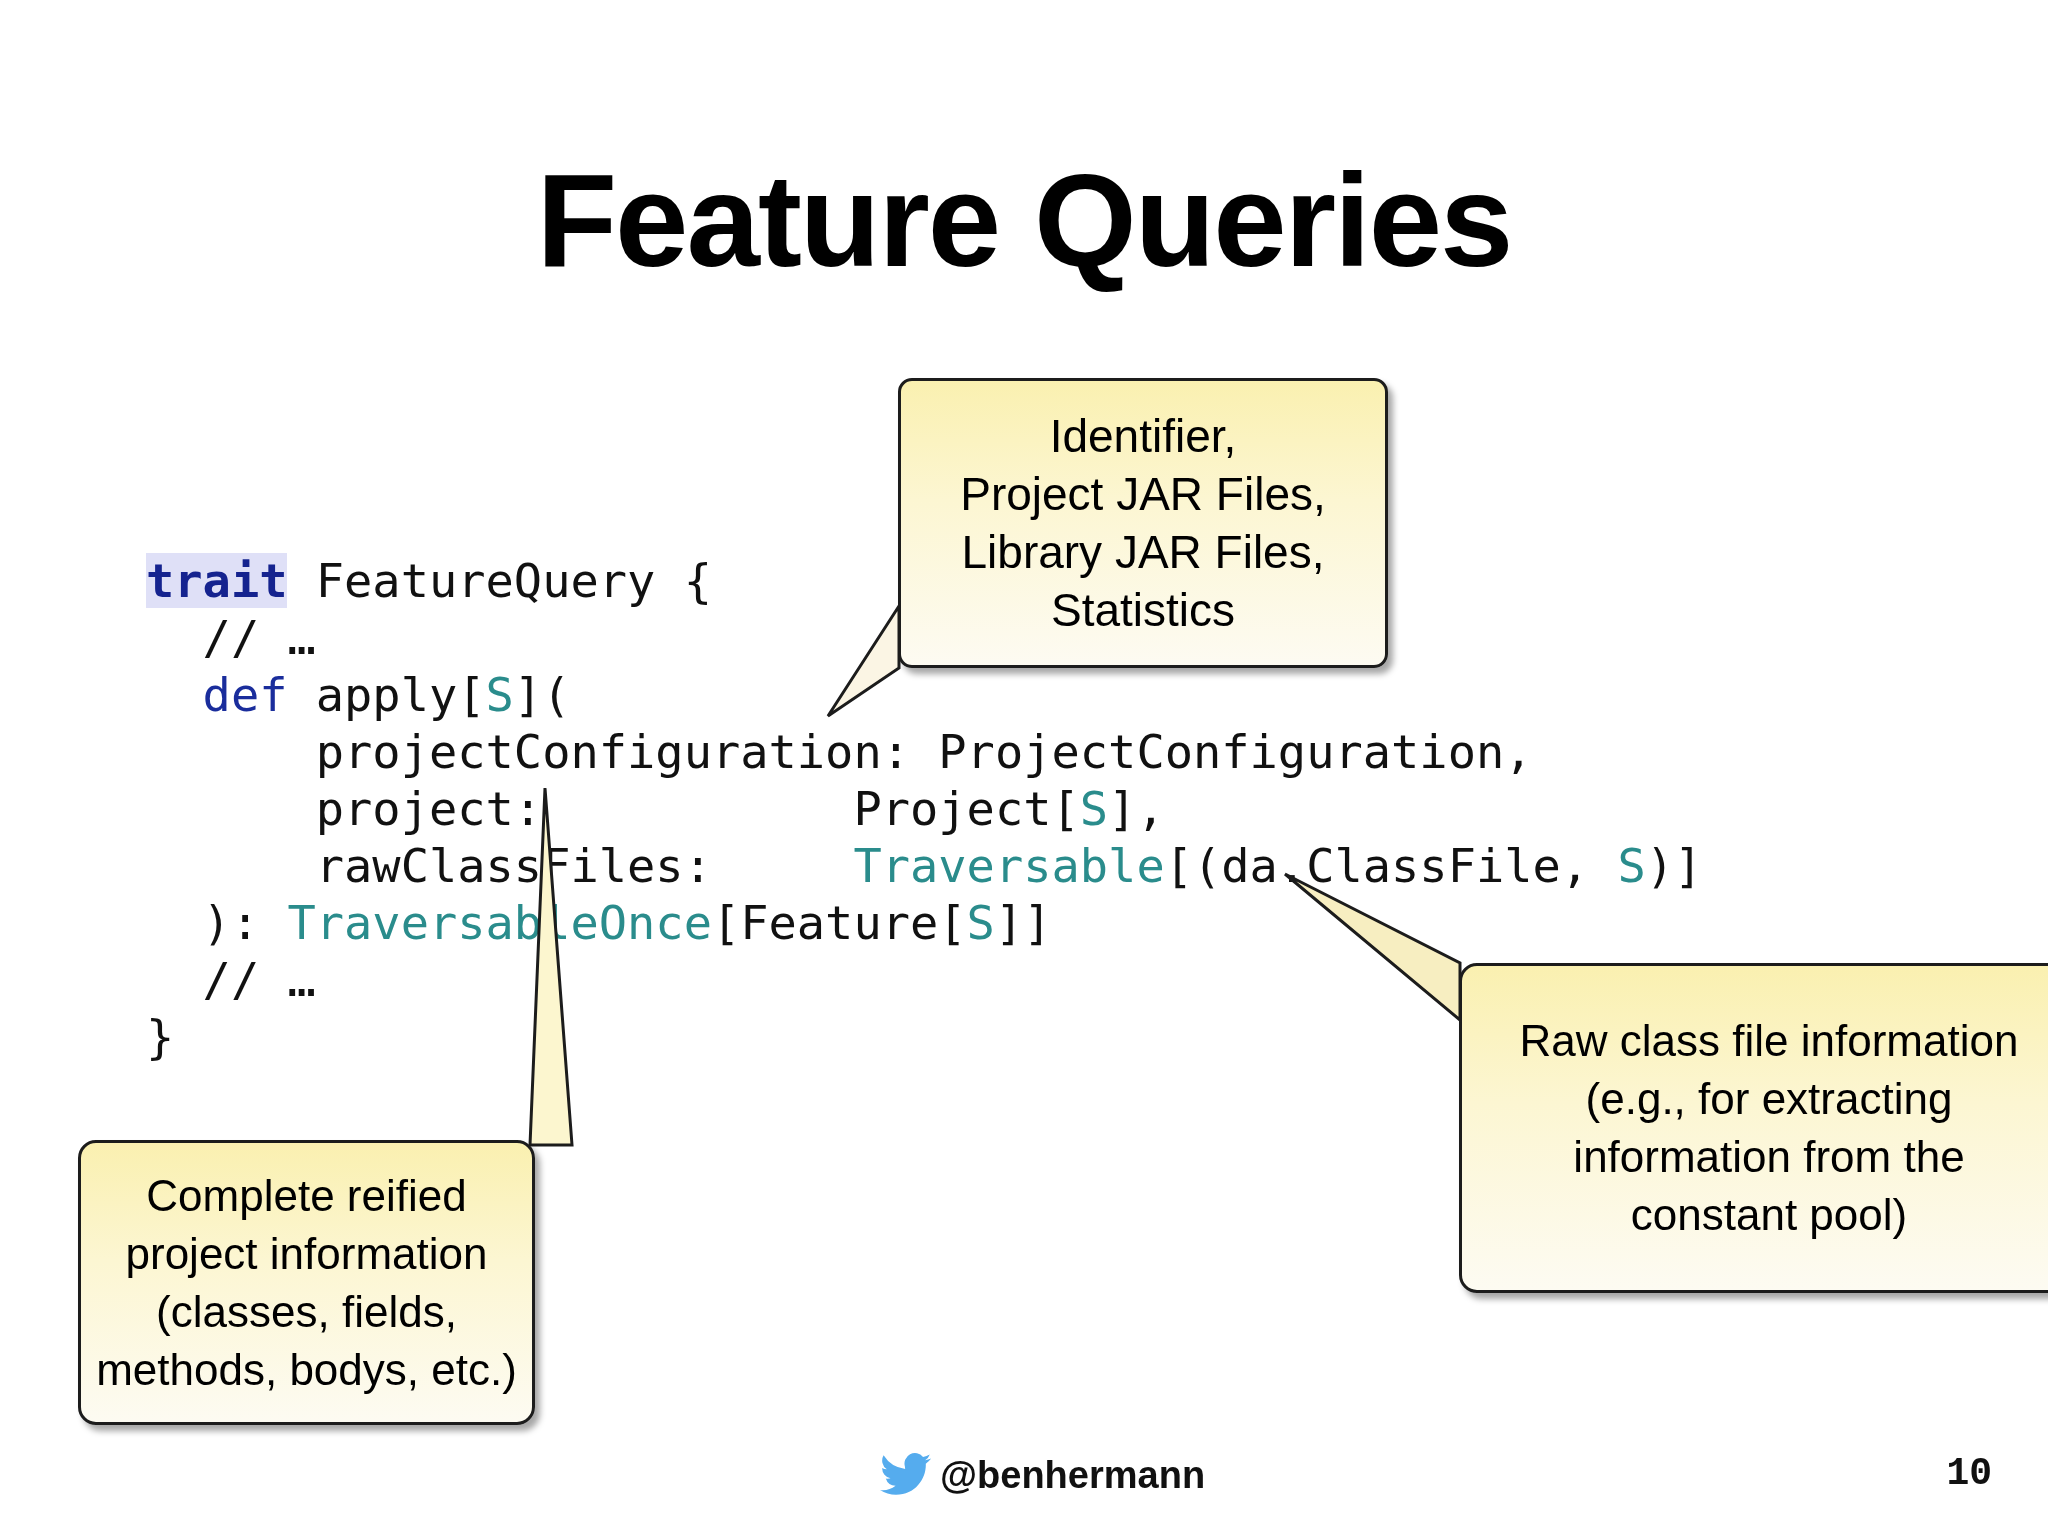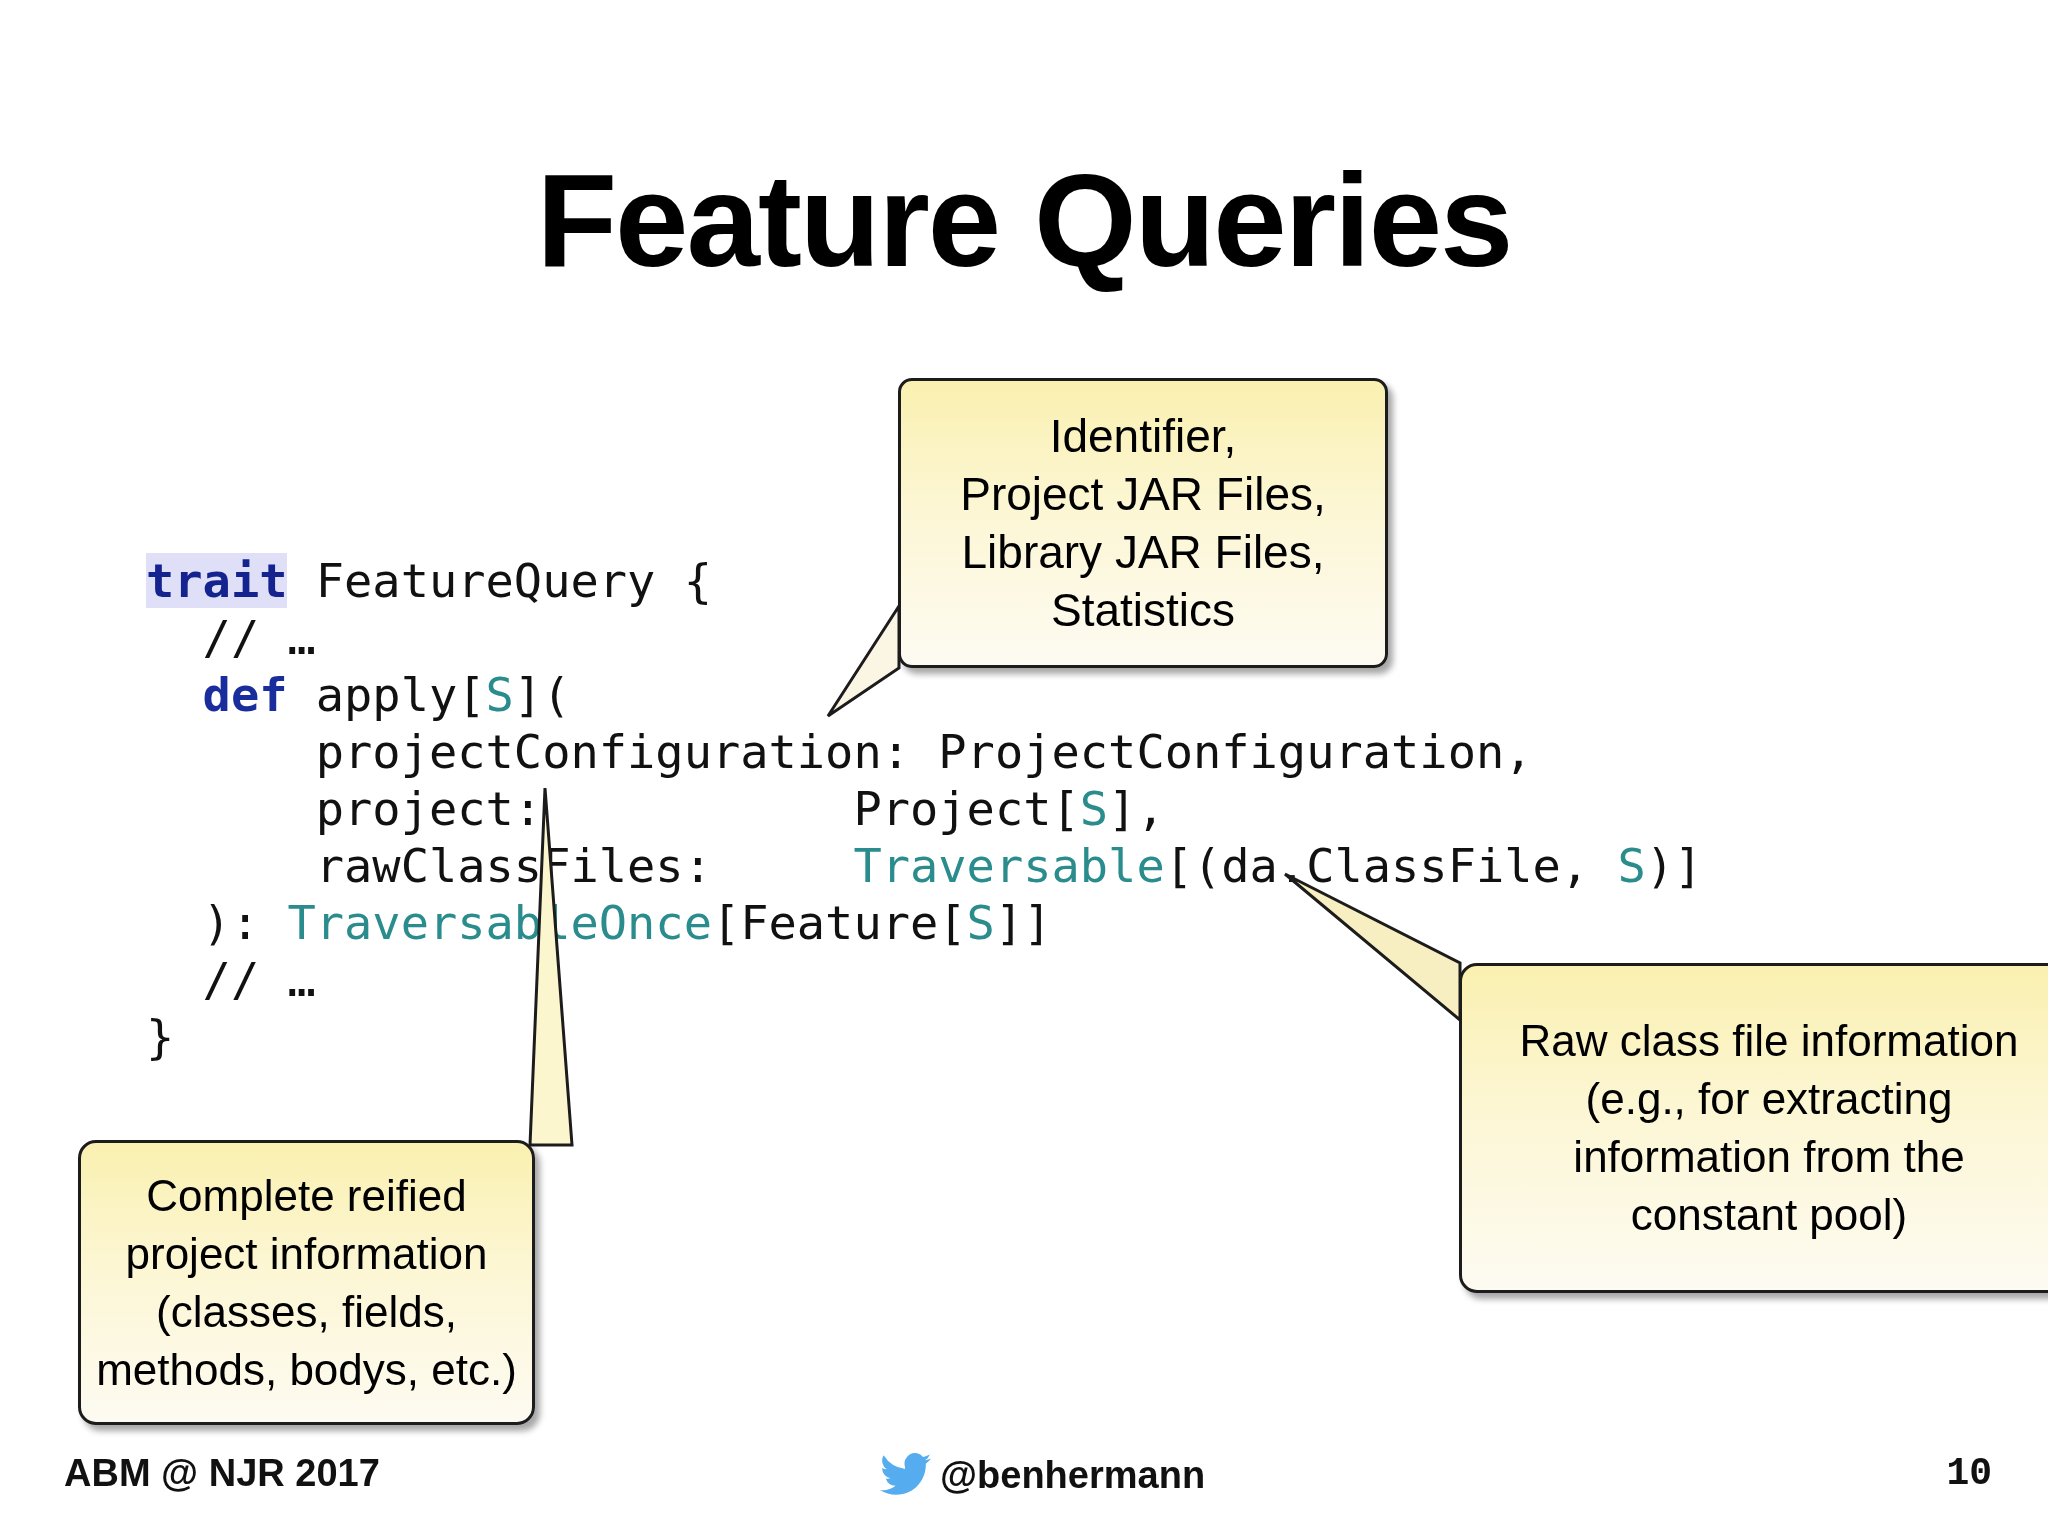--- a/index.html
+++ b/index.html
@@ -42,21 +42,21 @@
     font-family: "DejaVu Sans Mono", monospace;
     font-size: 47px;
     line-height: 57px;
     color: #111111;
     white-space: pre;
     letter-spacing: 0px;
   }
   .code-line { white-space: pre; }
   .kw {
     color: #1a2d9c;
-    font-weight: bold;
+    font-weight: normal;
   }
   .kw-hl {
     color: #15238f;
     font-weight: bold;
     background: #dfe0f7;
   }
   .tp { color: #2a8c8c; }
   .pl { color: #111111; text-align: right; }
 
   
@@ -179,21 +179,20 @@
   </div>
 
   <div id="callout-right" class="callout">
     <div class="ctext">Raw class file information<br>(e.g., for extracting<br>information from the<br>constant pool)</div>
   </div>
 
   <div id="callout-left" class="callout">
     <div class="ctext">Complete reified<br>project information<br>(classes, fields,<br>methods, bodys, etc.)</div>
   </div>
 
-  <div id="footer-left">ABM @ NJR 2017</div>
 
   <div id="footer-center">
     <svg width="52" height="44" viewBox="0 0 24 20">
       <path d="M23.6 2.4c-.87.39-1.8.65-2.78.77a4.84 4.84 0 0 0 2.13-2.67c-.94.55-1.98.96-3.08 1.17A4.83 4.83 0 0 0 11.5 6.1c0 .38.04.75.12 1.1A13.7 13.7 0 0 1 1.66.9a4.83 4.83 0 0 0 1.5 6.45 4.8 4.8 0 0 1-2.19-.6v.06a4.84 4.84 0 0 0 3.88 4.74 4.9 4.9 0 0 1-2.18.08 4.84 4.84 0 0 0 4.52 3.36A9.7 9.7 0 0 1 0 16.96a13.67 13.67 0 0 0 7.4 2.17c8.89 0 13.75-7.36 13.75-13.74l-.02-.63A9.8 9.8 0 0 0 23.6 2.4z" fill="#55acee"></path>
     </svg>
     <span id="twitter-handle">@benhermann</span>
   </div>
 
   <div id="footer-page">10</div>
 

